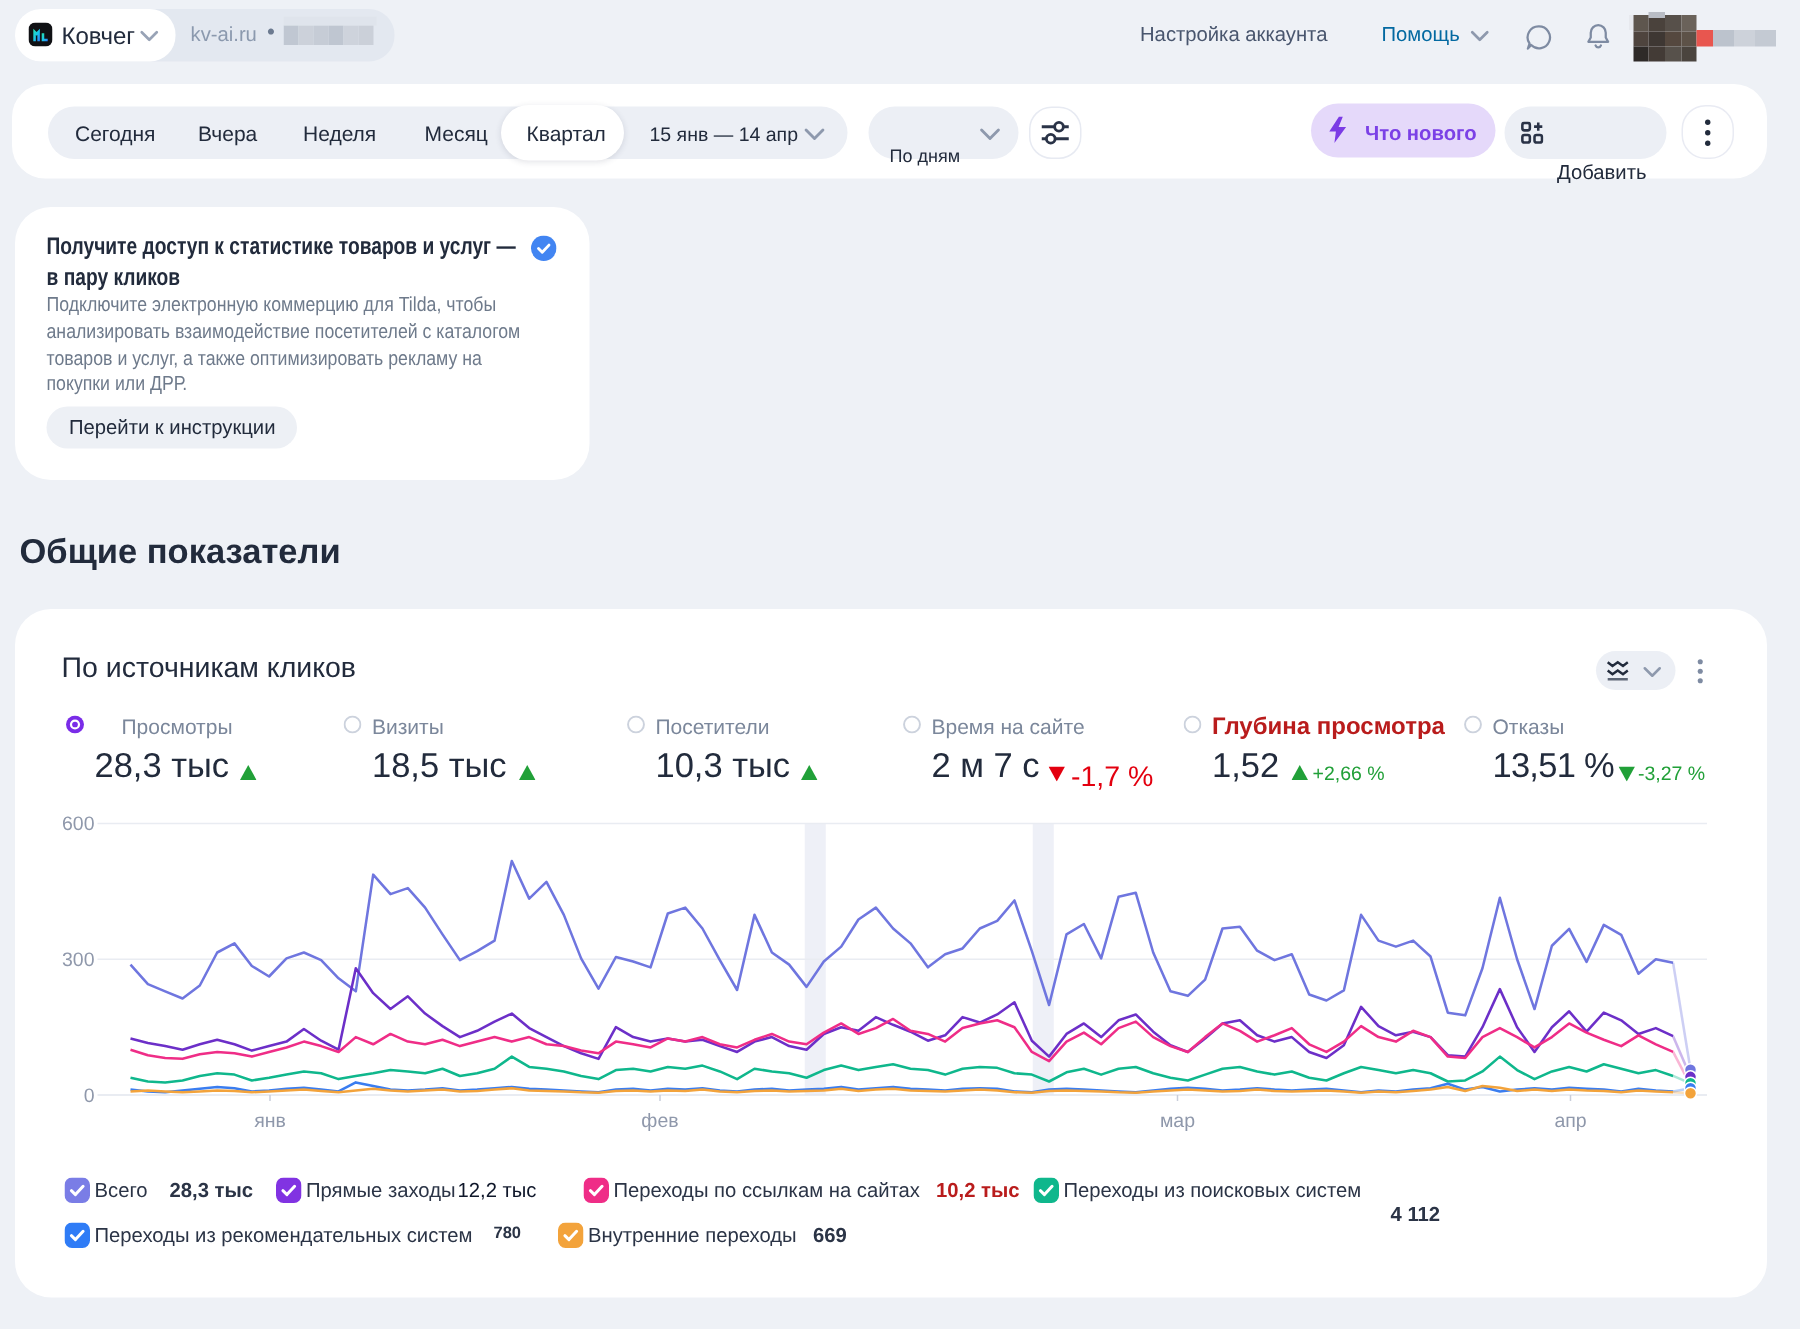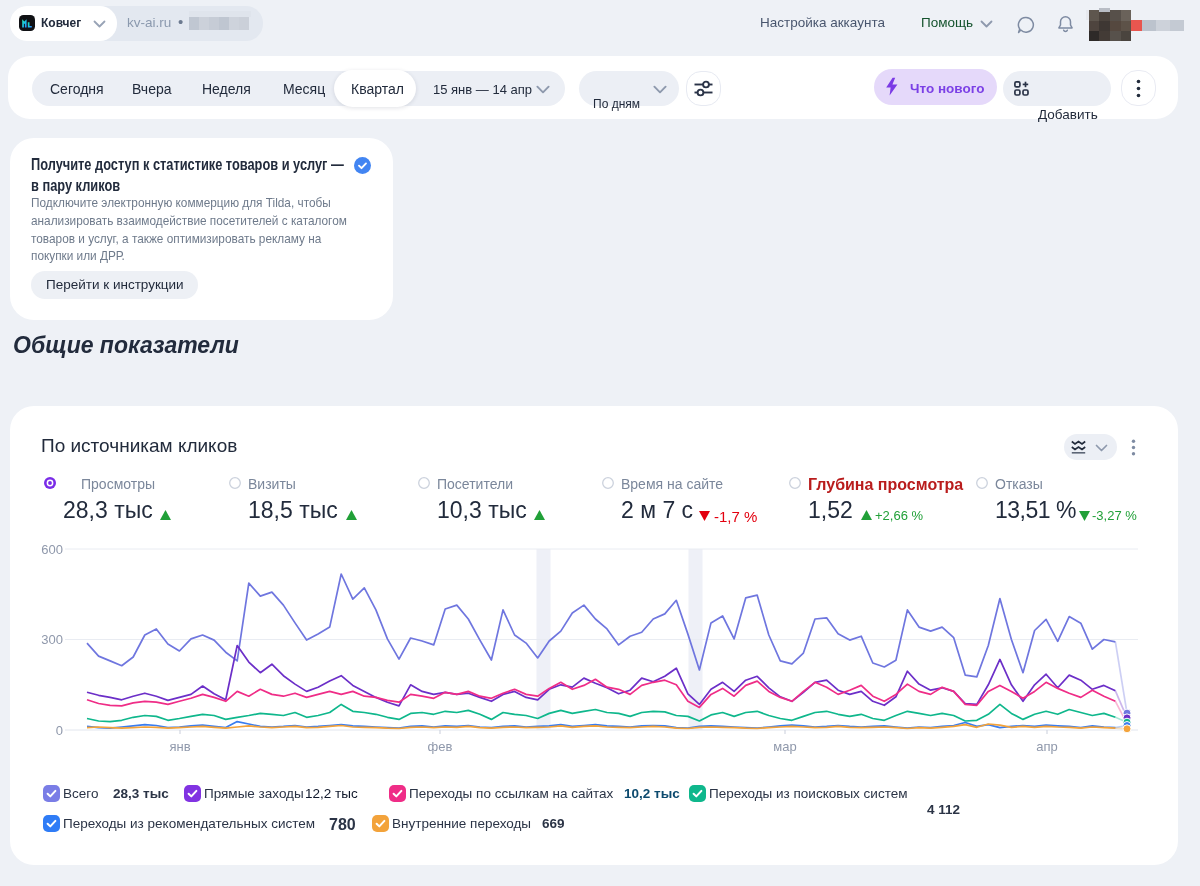--- a/index.html
+++ b/index.html
@@ -20,39 +20,39 @@
       <linearGradient id="lg" x1="0" y1="0" x2="1" y2="1">
     <stop offset="0" stop-color="#27e0a8"></stop>
         <stop offset="0.5" stop-color="#19c8e8"></stop>
         <stop offset="1" stop-color="#2f7bff"></stop>
   </linearGradient>
     </defs>
   <rect x="0" y="0" width="16" height="16" rx="4.5" fill="#101114"></rect>
   <path d="M3.2 12.5 V4.2 L5.4 6.4 L7.6 4.2 V12.5 H5.9 V8.4 L5.4 8.9 L4.9 8.4 V12.5 Z" fill="url(#lg)"></path>
   <path d="M8.8 12.5 V7.2 H10.5 V10.9 H12.8 V12.5 Z" fill="url(#lg)"></path>
 </svg>
-<div class="abs dark" style="left:41px; top:16px; font-size:12px; font-weight:700;">Ковчег</div>
+<div class="abs dark" style="left:41px; top:16px; font-size:16px; font-weight:400;">Ковчег</div>
 <svg class="abs" style="left:93px; top:20px;" width="13" height="8" viewBox="0 0 12 8">
     <path d="M1 1.5 L6 6.5 L11 1.5" fill="none" stroke="#98a3b6" stroke-width="1.8" stroke-linecap="round" stroke-linejoin="round"></path>
   </svg>
 <div class="abs" style="left:127px; top:15px; font-size:13.5px; color:#8b99ae;">kv-ai.ru</div>
 <div class="abs" style="left:178px; top:13px; font-size:15px; color:#6c7a90;">•</div>
 
 <svg class="abs" style="left:189px; top:11px;" width="63" height="21" viewBox="0 0 63 21">
   <rect x="0" y="6" width="10" height="13" fill="#c0c7d2"></rect>
     <rect x="10" y="6" width="10" height="13" fill="#ccd1da"></rect>
   <rect x="20" y="6" width="10" height="13" fill="#c6ccd6"></rect>
     <rect x="30" y="6" width="10" height="13" fill="#bfc6d1"></rect>
   <rect x="40" y="6" width="10" height="13" fill="#ced3dc"></rect>
     <rect x="50" y="6" width="10" height="13" fill="#cbd0d9"></rect>
   <rect x="0" y="0" width="62" height="6" fill="#dde2ea" opacity="0.7"></rect>
 </svg>
 
 <div class="abs" style="left:760px; top:15px; font-size:13.5px; color:#49566e;">Настройка аккаунта</div>
-<div class="abs" style="left:921px; top:15px; font-size:13.5px; color:#14532d;">Помощь</div>
+<div class="abs" style="left:921px; top:15px; font-size:13.5px; color:#0369a1;">Помощь</div>
 <svg class="abs" style="left:980px; top:20px;" width="13" height="8" viewBox="0 0 12 8">
     <path d="M1 1.5 L6 6.5 L11 1.5" fill="none" stroke="#8e99ad" stroke-width="1.8" stroke-linecap="round" stroke-linejoin="round"></path>
   </svg>
 
 <svg class="abs" style="left:1017px; top:16px;" width="18" height="18" viewBox="0 0 18 18">
   <path d="M9 1.6 a7.3 7.3 0 1 1 -5.2 12.4 L1.6 16.4 L2.7 13 A7.3 7.3 0 0 1 9 1.6 Z" fill="none" stroke="#7e8ba2" stroke-width="1.5" stroke-linejoin="round"></path>
 </svg>
 
 <svg class="abs" style="left:1057px; top:15px;" width="17" height="18" viewBox="0 0 17 18">
   <path d="M8.5 1.8 a5 5 0 0 1 5 5 v3.2 l1.6 2.9 H1.9 l1.6 -2.9 V6.8 a5 5 0 0 1 5 -5 Z" fill="none" stroke="#7e8ba2" stroke-width="1.5" stroke-linejoin="round"></path>
@@ -132,21 +132,21 @@
 <div class="abs" style="left:10px; top:138px; width:383px; height:182px; background:#fff; border-radius:24px;"></div>
 <div class="abs dark" style="left:31px; top:154px; font-size:16px; font-weight:700; line-height:21px; white-space:nowrap; transform:scaleX(0.80); transform-origin:0 0;">Получите доступ к статистике товаров и услуг —<br>в пару кликов</div>
 <svg class="abs" style="left:354px; top:157px;" width="17" height="17" viewBox="0 0 17 17">
   <circle cx="8.5" cy="8.5" r="8.5" fill="#4285f2"></circle>
   <path d="M5 8.7 L7.5 11.2 L12 6.4" fill="none" stroke="#fff" stroke-width="1.9" stroke-linecap="round" stroke-linejoin="round"></path>
 </svg>
 <div class="abs" style="left:31px; top:194px; font-size:13.5px; color:#6e7a8b; line-height:17.8px; white-space:nowrap; transform:scaleX(0.875); transform-origin:0 0;">Подключите электронную коммерцию для Tilda, чтобы<br>анализировать взаимодействие посетителей с каталогом<br>товаров и услуг, а также оптимизировать рекламу на<br>покупки или ДРР.</div>
 <div class="abs" style="left:31px; top:271px; width:167px; height:28px; background:#edf0f5; border-radius:14px;"></div>
 <div class="abs dark" style="left:46px; top:277px; font-size:13.5px;">Перейти к инструкции</div>
 
-<div class="abs dark" style="left:13px; top:332px; font-size:23px; font-weight:700;font-style:italic;">Общие показатели</div>
+<div class="abs dark" style="left:13px; top:354px; font-size:23px; font-weight:700;">Общие показатели</div>
 
 <div class="abs" style="left:10px; top:406px; width:1168px; height:459px; background:#fff; border-radius:24px;"></div>
 <div class="abs dark" style="left:41px; top:435px; font-size:19px; font-weight:500;">По источникам кликов</div>
 
 <div class="abs" style="left:1064px; top:434px; width:53px; height:26px; background:#eceff5; border-radius:13px;"></div>
 <svg class="abs" style="left:1071px; top:440px;" width="15" height="14" viewBox="0 0 15 14">
   <path d="M0.8 1.5 L4 4 L7.5 1.5 L11 4 L14.2 1.5" fill="none" stroke="#222b3c" stroke-width="1.6"></path>
   <path d="M0.8 7 L4 9.5 L7.5 7 L11 9.5 L14.2 7" fill="none" stroke="#222b3c" stroke-width="1.6"></path>
   <line x1="0.8" y1="12.8" x2="14.2" y2="12.8" stroke="#5c6575" stroke-width="1.6"></line>
 </svg>
@@ -196,21 +196,21 @@
   </svg>
 <svg class="abs" style="left:346px; top:510px;" width="11" height="10" viewBox="0 0 11 10">
     <path d="M5.5 0 L11 10 H0 Z" fill="#21a038"></path>
   </svg>
 <svg class="abs" style="left:534px; top:510px;" width="11" height="10" viewBox="0 0 11 10">
     <path d="M5.5 0 L11 10 H0 Z" fill="#21a038"></path>
   </svg>
 <svg class="abs" style="left:699px; top:511px;" width="11" height="10" viewBox="0 0 11 10">
     <path d="M5.5 10 L0 0 H11 Z" fill="#e3000f"></path>
   </svg>
-<div class="abs" style="left:714px; top:508px; font-size:15px; color:#e3000f;">-1,7 %</div>
+<div class="abs" style="left:714px; top:508px; font-size:19px; color:#e3000f;">-1,7 %</div>
 <svg class="abs" style="left:861px; top:510px;" width="11" height="10" viewBox="0 0 11 10">
     <path d="M5.5 0 L11 10 H0 Z" fill="#21a038"></path>
   </svg>
 <div class="abs" style="left:875px; top:508px; font-size:13px; color:#21a038;">+2,66 %</div>
 <svg class="abs" style="left:1079px; top:511px;" width="11" height="10" viewBox="0 0 11 10">
     <path d="M5.5 10 L0 0 H11 Z" fill="#21a038"></path>
   </svg>
 <div class="abs" style="left:1092px; top:508px; font-size:13px; color:#21a038;">-3,27 %</div>
 
 <svg class="abs" style="left:0px; top:535px;" width="1178" height="225" viewBox="0 535 1178 225">
@@ -260,31 +260,31 @@
     <rect x="0" y="0" width="17" height="17" rx="5" fill="#8133e2"></rect>
     <path d="M4.6 8.8 L7.3 11.4 L12.4 5.9" fill="none" stroke="#fff" stroke-width="2" stroke-linecap="round" stroke-linejoin="round"></path>
   </svg>
 <div class="abs" style="left:204px; top:786px; font-size:13.5px; color:#2b3446;">Прямые заходы</div>
 <div class="abs" style="left:305px; top:786px; font-size:13.5px; font-weight:400; color:#0f172a;">12,2 тыс</div>
 <svg class="abs" style="left:389px; top:785px;" width="17" height="17" viewBox="0 0 17 17">
     <rect x="0" y="0" width="17" height="17" rx="5" fill="#ef2d87"></rect>
     <path d="M4.6 8.8 L7.3 11.4 L12.4 5.9" fill="none" stroke="#fff" stroke-width="2" stroke-linecap="round" stroke-linejoin="round"></path>
   </svg>
 <div class="abs" style="left:409px; top:786px; font-size:13.5px; color:#2b3446;">Переходы по ссылкам на сайтах</div>
-<div class="abs" style="left:624px; top:786px; font-size:13.5px; font-weight:700; color:#0c4a6e;">10,2 тыс</div>
+<div class="abs" style="left:624px; top:786px; font-size:13.5px; font-weight:700; color:#b91c1c;">10,2 тыс</div>
 <svg class="abs" style="left:689px; top:785px;" width="17" height="17" viewBox="0 0 17 17">
     <rect x="0" y="0" width="17" height="17" rx="5" fill="#0fb78c"></rect>
     <path d="M4.6 8.8 L7.3 11.4 L12.4 5.9" fill="none" stroke="#fff" stroke-width="2" stroke-linecap="round" stroke-linejoin="round"></path>
   </svg>
 <div class="abs" style="left:709px; top:786px; font-size:13.5px; color:#2b3446;">Переходы из поисковых систем</div>
 <div class="abs" style="left:927px; top:786px; font-size:13.5px; font-weight:700; color:#2b3446;margin-top:16px;">4 112</div>
 <svg class="abs" style="left:43px; top:815px;" width="17" height="17" viewBox="0 0 17 17">
     <rect x="0" y="0" width="17" height="17" rx="5" fill="#2f7cf6"></rect>
     <path d="M4.6 8.8 L7.3 11.4 L12.4 5.9" fill="none" stroke="#fff" stroke-width="2" stroke-linecap="round" stroke-linejoin="round"></path>
   </svg>
 <div class="abs" style="left:63px; top:816px; font-size:13.5px; color:#2b3446;">Переходы из рекомендательных систем</div>
-<div class="abs" style="left:329px; top:816px; font-size:16px; font-weight:700; color:#2b3446;">780</div>
+<div class="abs" style="left:329px; top:816px; font-size:11px; font-weight:700; color:#2b3446;">780</div>
 <svg class="abs" style="left:372px; top:815px;" width="17" height="17" viewBox="0 0 17 17">
     <rect x="0" y="0" width="17" height="17" rx="5" fill="#f3a33b"></rect>
     <path d="M4.6 8.8 L7.3 11.4 L12.4 5.9" fill="none" stroke="#fff" stroke-width="2" stroke-linecap="round" stroke-linejoin="round"></path>
   </svg>
 <div class="abs" style="left:392px; top:816px; font-size:13.5px; color:#2b3446;">Внутренние переходы</div>
 <div class="abs" style="left:542px; top:816px; font-size:13.5px; font-weight:700; color:#2b3446;">669</div>
 
 </body></html>

